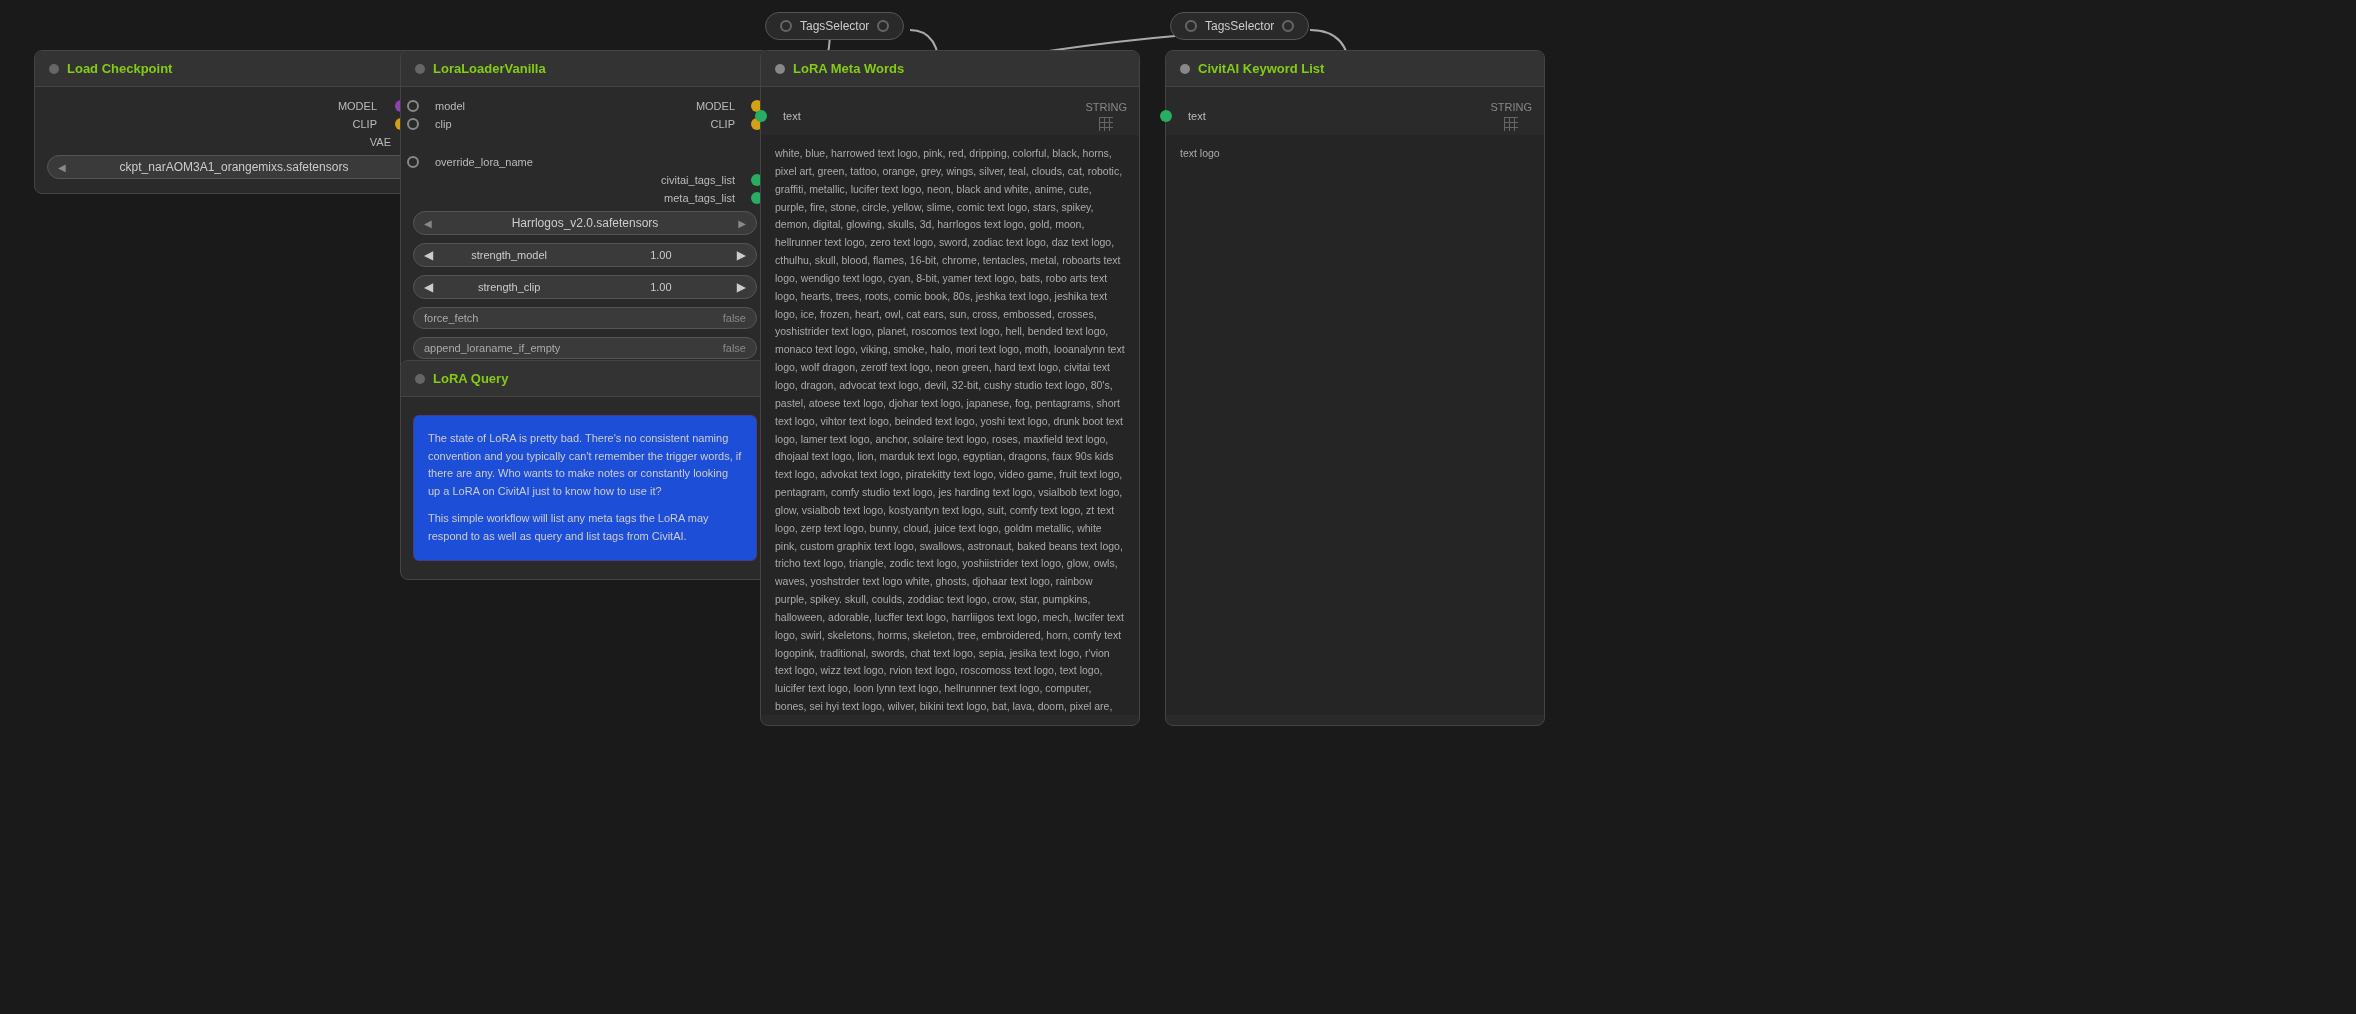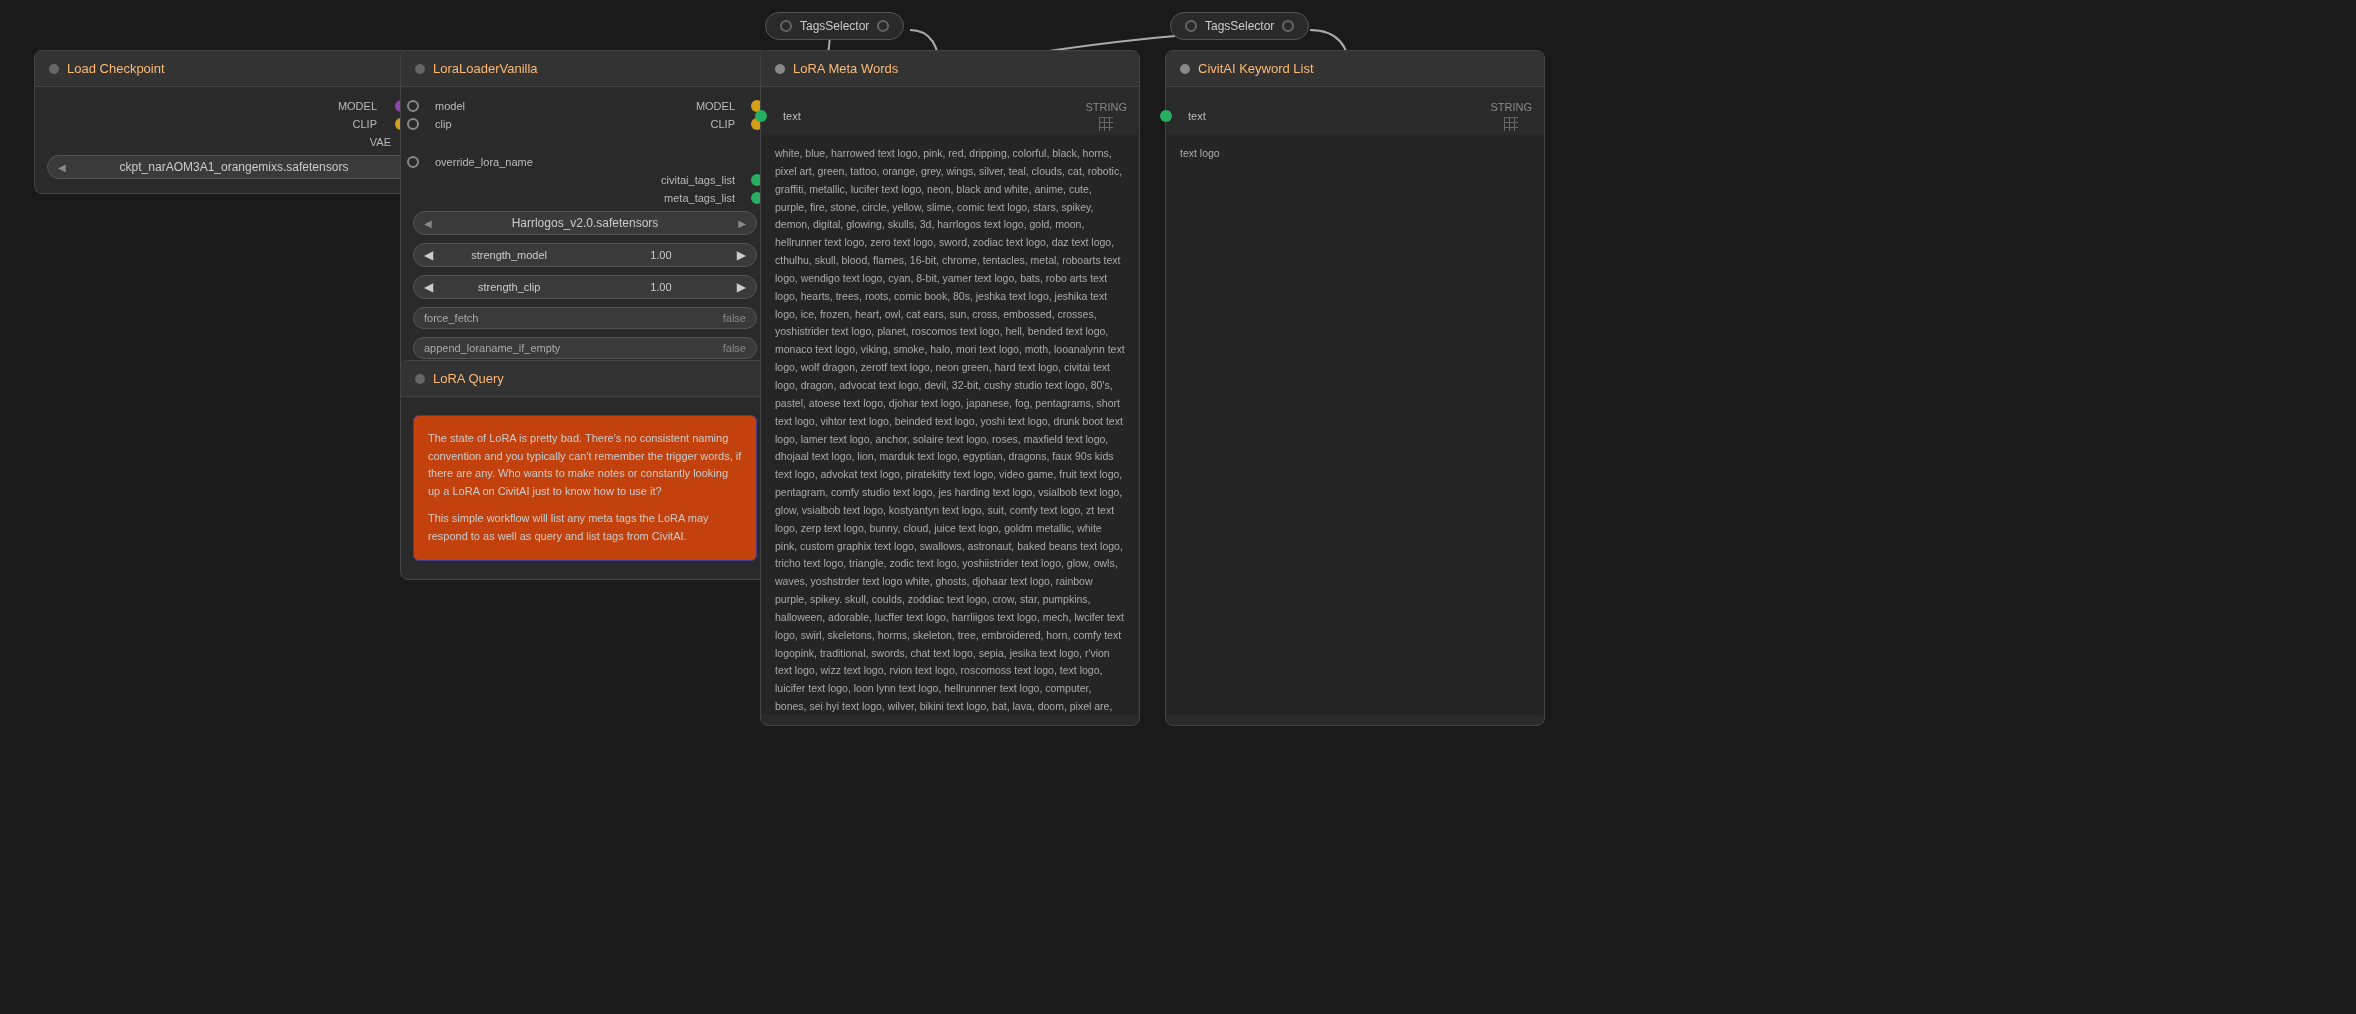--- a/index.html
+++ b/index.html
@@ -51,22 +51,22 @@
       width: 10px;
       height: 10px;
       border-radius: 50%;
       background: #666;
       flex-shrink: 0;
     }
     .node-dot.active { background: #888; }
 
     .node-title {
       font-size: 13px;
-      font-weight: 400;
-      color: #fdba74;
+      font-weight: 700;
+      color: #84cc16;
     }
 
     .node-body {
       padding: 10px 0;
     }
 
     .port-label {
       color: #bbb;
       font-size: 11px;
       padding: 0 12px;
@@ -221,21 +221,21 @@
       width: 14px;
       height: 14px;
       background-image: 
         linear-gradient(#666 1px, transparent 1px),
         linear-gradient(90deg, #666 1px, transparent 1px);
       background-size: 5px 5px;
     }
 
     
     .description-box {
-      background: #c2410c;
+      background: #1d4ed8;
       border: 1px solid #4a3a8a;
       border-radius: 6px;
       margin: 8px 12px;
       padding: 14px;
       color: #ccc;
       font-size: 11px;
       line-height: 1.6;
     }
 
     .description-box p {

